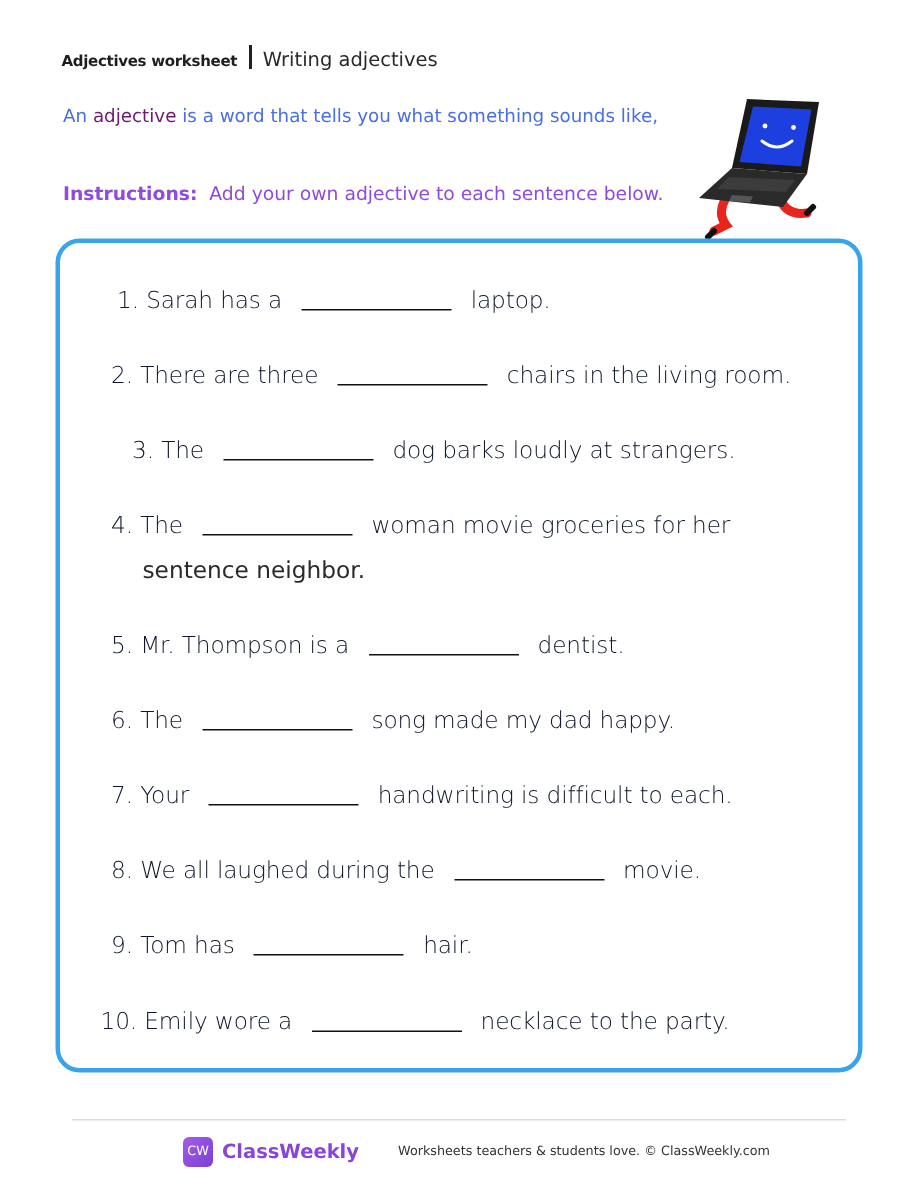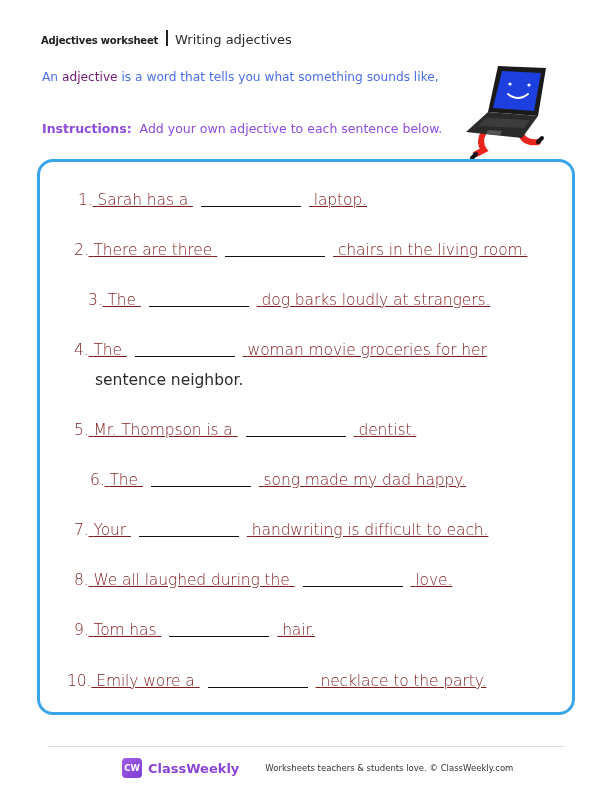--- a/index.html
+++ b/index.html
@@ -14,30 +14,30 @@
     .intro { position: absolute; left: 42px; top: 68px; width: 400px; font-size: 12.2px; line-height: 18px; color: #4a6fe3; }
     .intro b { font-weight: normal; color: #701a75; }
     .instructions { position: absolute; left: 42px; top: 121px; font-size: 12.5px; color: #8f4bdc; }
     .instructions b { font-weight: bold; }
 
     .mascot { position: absolute; left: 462px; top: 62px; width: 96px; height: 100px; }
 
     .box { position: absolute; left: 37px; top: 159px; width: 538px; height: 556px;
            border: 3px solid #3aa4ea; border-radius: 16px; background: #fff; }
 
-    .q { position: absolute; font-family: "DejaVu Sans", sans-serif; font-size: 15.5px; color: #7f1d1d;
-         font-weight: 300; letter-spacing: -0.1px; white-space: nowrap; text-decoration: underline; }
+    .q { position: absolute; font-family: "DejaVu Sans", sans-serif; font-size: 15.5px; color: #0f172a;
+         font-weight: 300; letter-spacing: -0.1px; white-space: nowrap; }
     .q .num { display: inline-block; }
     .blank { display: inline-block; width: 100px; border-bottom: 1.3px solid #111; height: 1px; margin: 0 8px; vertical-align: -2px; }
     .cont { position: absolute; font-size: 15.5px; color: #2a2a2a; white-space: nowrap; }
 
     .footer-line { position: absolute; left: 48px; top: 746px; width: 516px; height: 1px; background: #dcdcdc; }
     .footer { position: absolute; left: 122px; top: 758px; display: flex; align-items: center; }
     .logo-box { width: 20px; height: 20px; border-radius: 4px; background: linear-gradient(135deg,#a45ce8,#7b3fd4);
-                color: #fff; font-size: 8.5px; font-weight: bold; display: flex; align-items: center; justify-content: center; }
+                color: #fff; font-size: 8.5px; font-weight: normal; display: flex; align-items: center; justify-content: center; }
     .logo-text { font-size: 13px; font-weight: bold; color: #8a45d8; margin-left: 6px; }
     .tagline { font-size: 8.5px; color: #333; margin-left: 26px; }
   </style>
 </head>
 <body>
 
 <div class="header">
   <span class="title">Adjectives worksheet</span>
   <span class="sep"></span>
   <span class="subtitle">Writing adjectives</span>
@@ -101,39 +101,39 @@
 </div>
 <div class="cont" style="left:95px; top:371px;">sentence neighbor.</div>
 
 <div class="q" style="left:74px; top:421px;">
   <span class="num">5.</span>
   <span>Mr. Thompson is a</span>
   <span class="blank"></span>
   <span>dentist.</span>
 </div>
 
-<div class="q" style="left:74px; top:471px;margin-left:16px;">
+<div class="q" style="left:74px; top:471px;">
   <span class="num">6.</span>
   <span>The</span>
   <span class="blank"></span>
   <span>song made my dad happy.</span>
 </div>
 
 <div class="q" style="left:74px; top:521px;">
   <span class="num">7.</span>
   <span>Your</span>
   <span class="blank"></span>
   <span>handwriting is difficult to each.</span>
 </div>
 
 <div class="q" style="left:74px; top:571px;">
   <span class="num">8.</span>
   <span>We all laughed during the</span>
   <span class="blank"></span>
-  <span>love.</span>
+  <span>movie.</span>
 </div>
 
 <div class="q" style="left:74px; top:621px;">
   <span class="num">9.</span>
   <span>Tom has</span>
   <span class="blank"></span>
   <span>hair.</span>
 </div>
 
 <div class="q" style="left:67px; top:672px;">

